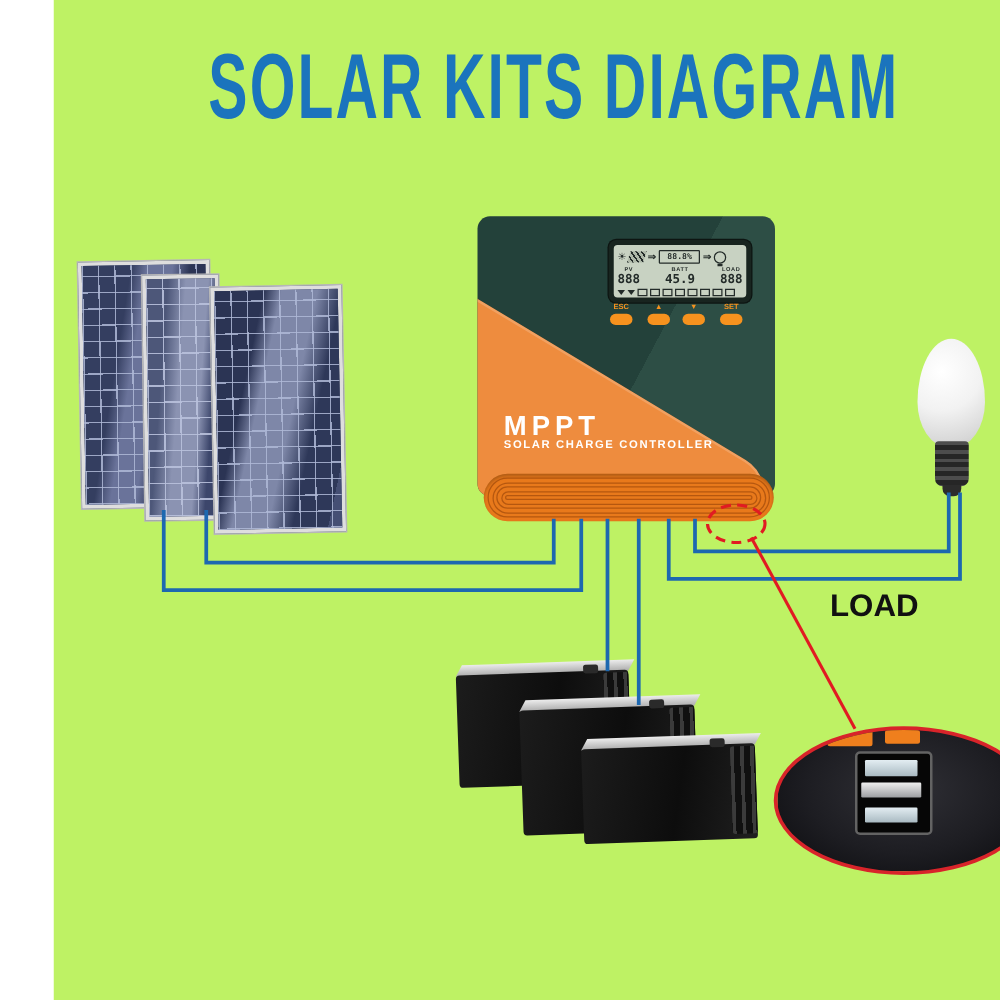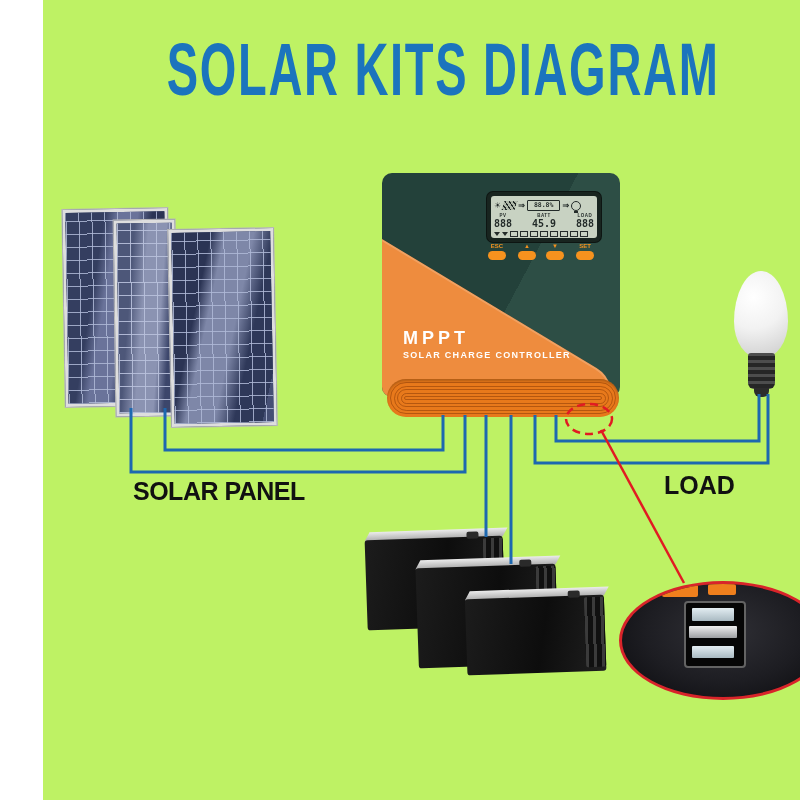--- a/index.html
+++ b/index.html
@@ -35,21 +35,21 @@
       repeating-linear-gradient(90deg, rgba(175,185,215,.85) 0 1px, rgba(0,0,0,0) 1px 13px),
       repeating-linear-gradient(0deg, rgba(175,185,215,.85) 0 1px, rgba(0,0,0,0) 1px 13px),
       linear-gradient(103deg,#2b3454 0 28%, #7e87a8 38% 58%, #2e3859 72% 92%, #454f74 92%);}
 
   
   #ctrl-body{left:339px;top:173px;width:238px;height:224px;border-radius:10px;overflow:hidden;
              background:linear-gradient(118deg,#23413a 0 55%,#2d4e45 55%);z-index:2;}
   #ctrl-wedge{left:-10px;top:60px;width:292px;height:300px;background:#ee8c3e;
               border-radius:0 30px 0 0;transform:rotate(31deg);transform-origin:0 0;
               box-shadow:inset 0 2px 0 rgba(255,255,255,.18);}
-  #brand1{left:21px;top:155px;color:#fff;font-weight:bold;font-size:18px;letter-spacing:4px;text-align:right;}
+  #brand1{left:21px;top:155px;color:#fff;font-weight:bold;font-size:22px;letter-spacing:4px;text-align:right;}
   #brand2{left:21px;top:177px;color:#fff;font-weight:bold;font-size:9px;letter-spacing:1.3px;}
 
   #lcd-bezel{left:105px;top:19px;width:114px;height:50px;background:#18241f;border-radius:6px;
              box-shadow:0 0 0 1px #0d1512;}
   #lcd-screen{left:4px;top:4px;width:106px;height:42px;background:#c8d2c2;border-radius:3px;
               color:#232b29;overflow:hidden;}
   .lcd-row1{position:absolute;left:3px;top:2px;width:100px;height:15px;display:flex;
             align-items:center;gap:2px;font-size:8px;}
   .lcd-sun{font-size:8px;line-height:1;}
   .lcd-pv-icon{width:13px;height:9px;background:repeating-linear-gradient(45deg,#232b29 0 1px,#aeb8a8 1px 3px);
@@ -250,16 +250,15 @@
   <div class="abs" id="magnifier">
     <div class="mag-tab" id="mag-tab-a"></div>
     <div class="mag-tab" id="mag-tab-b"></div>
     <div id="usb-block">
       <div class="usb-tongue" id="usb-t1"></div>
       <div id="usb-mid"></div>
       <div class="usb-tongue" id="usb-t2"></div>
     </div>
   </div>
 
-  <div class="abs diagram-label" id="label-solar">SOLAR PANEL</div>
   <div class="abs diagram-label" id="label-load">LOAD</div>
 
 </div>
 
 </body></html>

